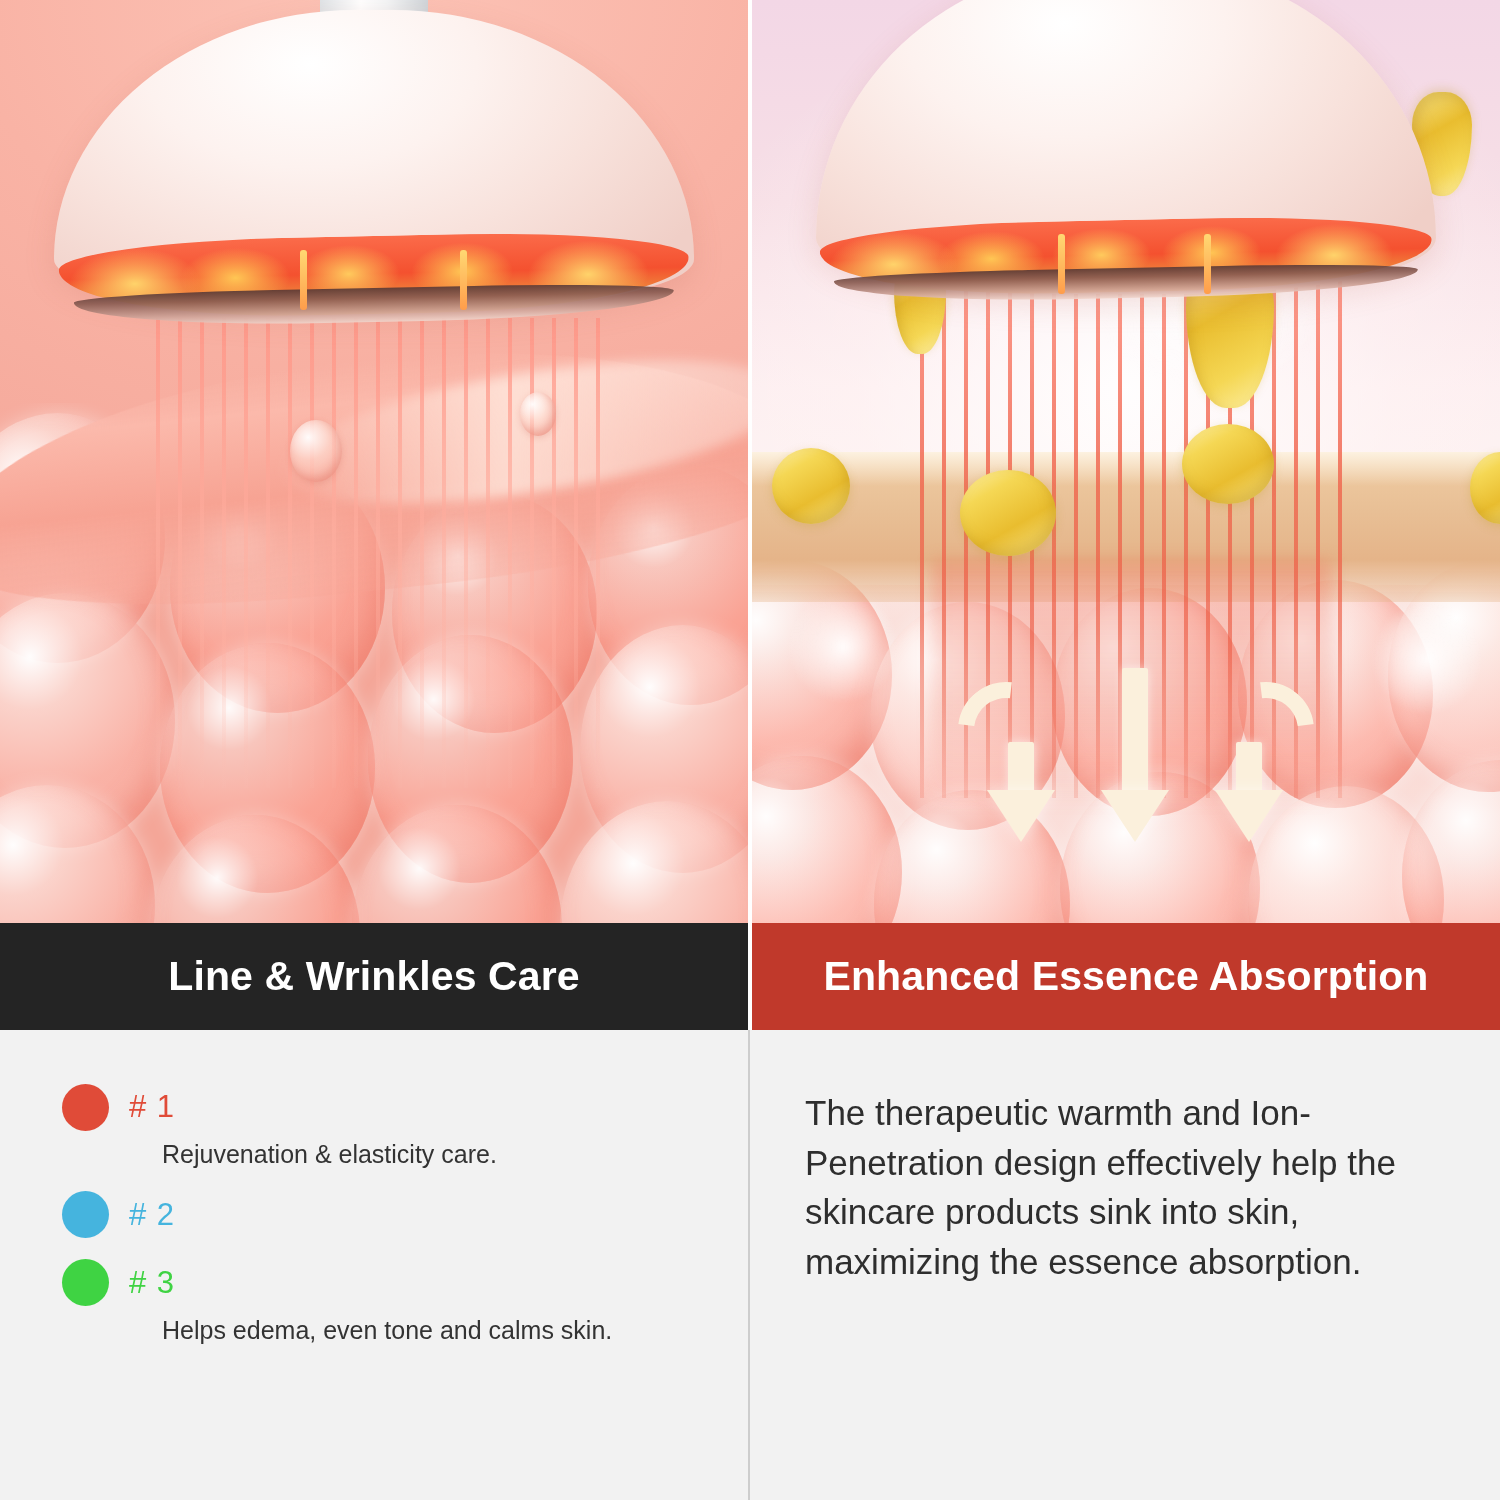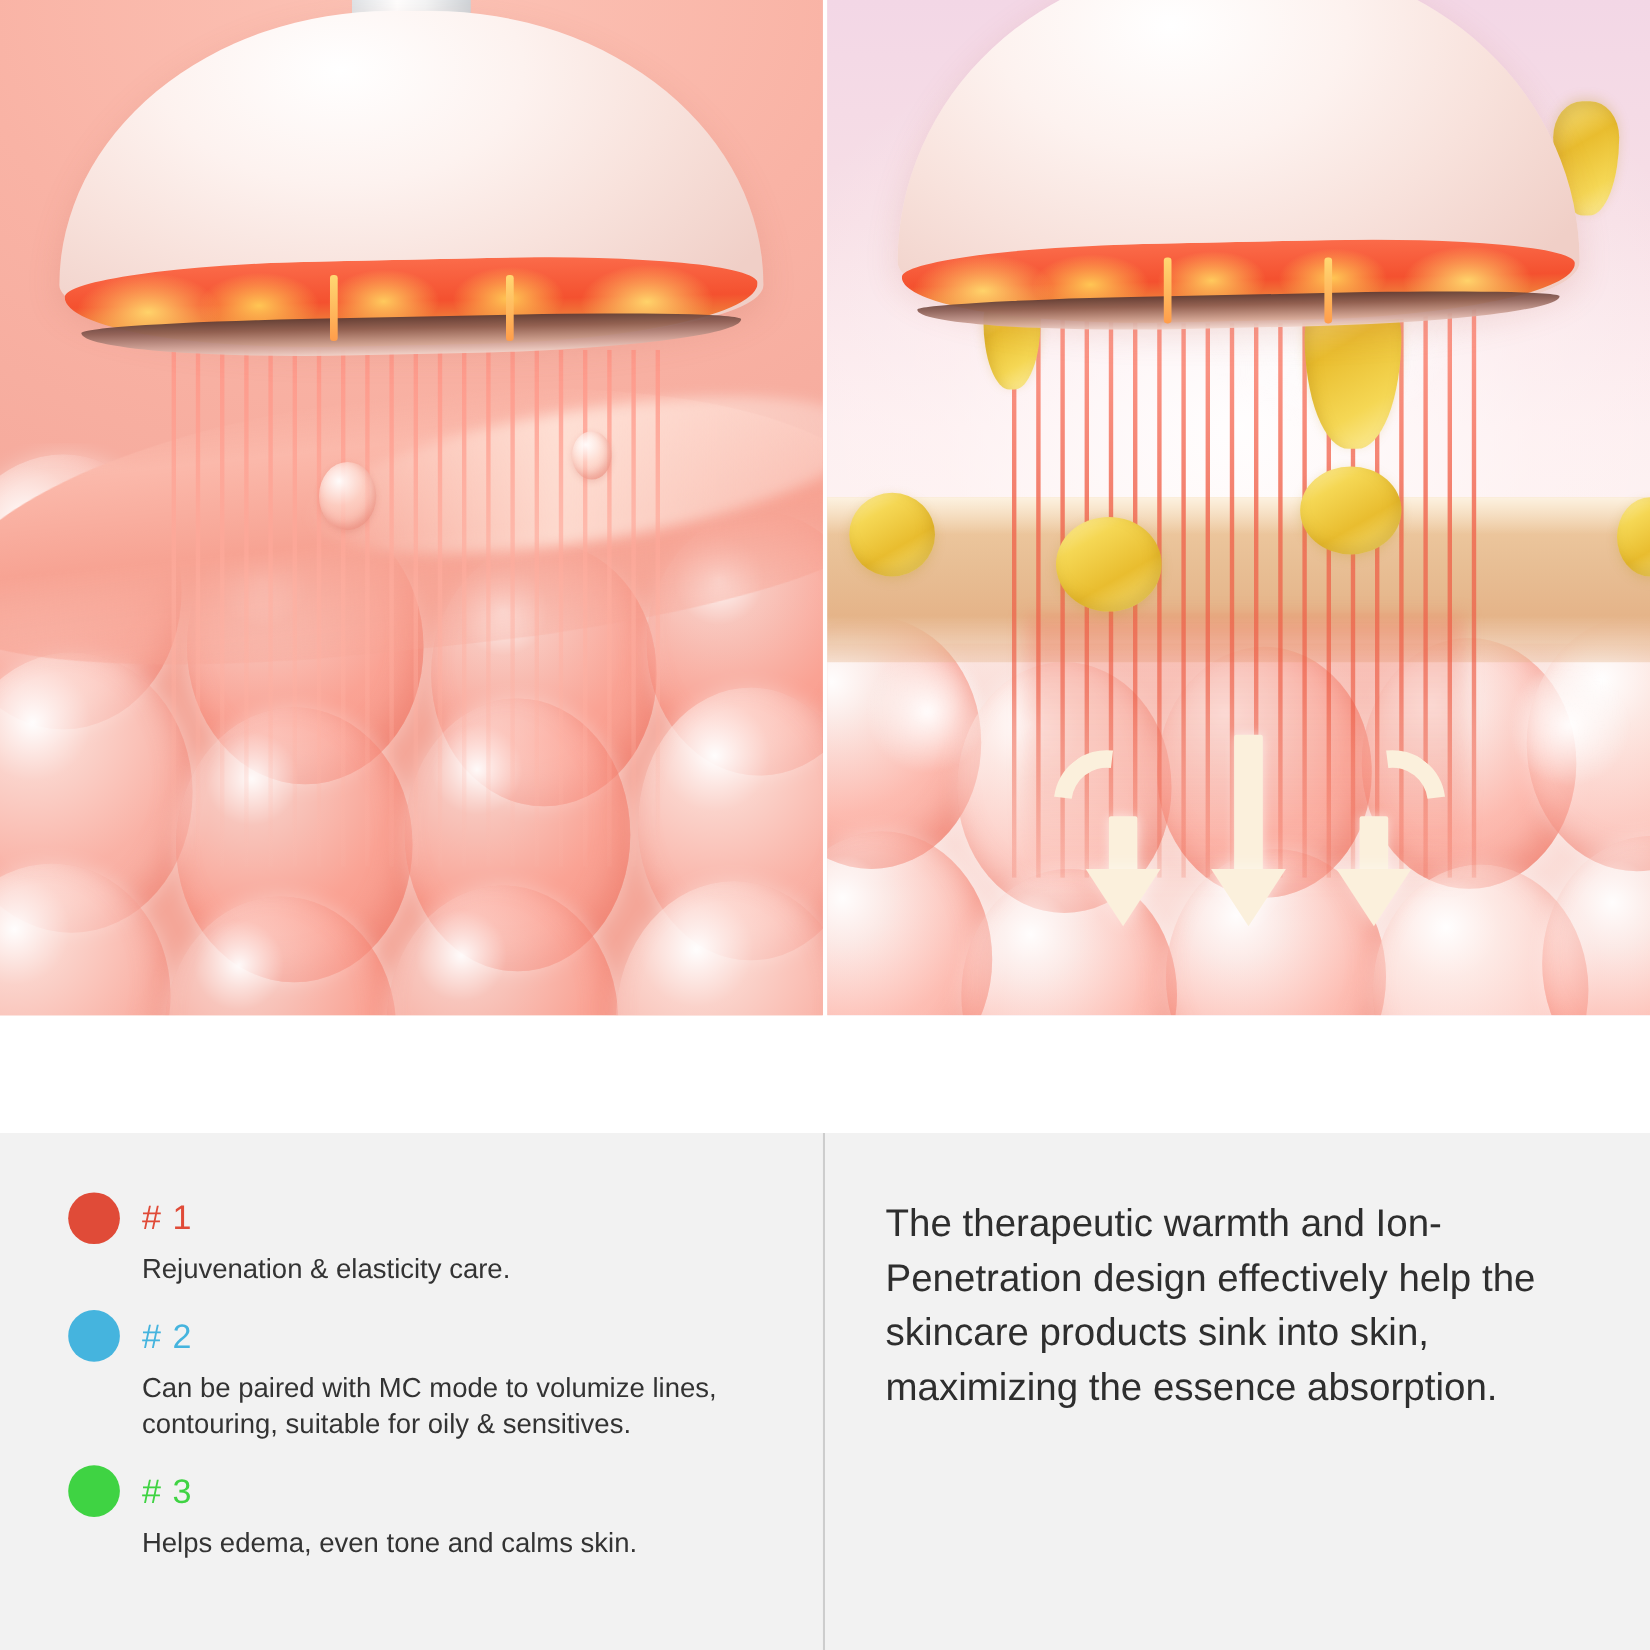--- a/index.html
+++ b/index.html
@@ -172,21 +172,21 @@
   .feature-head { display:flex; align-items:center; gap:20px; height:50px; }
   .dot { width:47px; height:47px; border-radius:50%; flex:0 0 auto; }
   .dot-1 { background:#e04b38; }
   .dot-2 { background:#45b4de; }
   .dot-3 { background:#3fd343; }
   .feature-num { font-size:31px; font-weight:400; letter-spacing:1px; }
   .num-1 { color:#e04b38; }
   .num-2 { color:#45b4de; }
   .num-3 { color:#3fd343; }
   .feature-body {
-    margin-left:67px; margin-top:6px;
+    margin-left:100px; margin-top:6px;
     font-size:25px; line-height:1.34; color:#333333; max-width:600px;
   }
 
   .para {
     font-size:35px; line-height:1.42; color:#2e2e2e;
     max-width:640px;
   }
 </style>
 </head>
 <body>
@@ -329,39 +329,47 @@
       <div class="device" style="top:-58px;">
         <div class="dev-cone" style="width:620px; height:330px;"></div>
         <div class="dev-led" style="top:278px; width:612px; height:72px;"></div>
         <div class="dev-lip" style="top:326px; width:584px; height:30px;"></div>
         <div class="dev-notch" style="left:252px; top:292px;"></div>
         <div class="dev-notch" style="left:398px; top:292px;"></div>
       </div>
     </div>
   </div>
 
+  <div class="banner-row">
+    <div class="banner banner-left">
+      <span class="banner-title">Line &amp; Wrinkles Care</span>
+    </div>
+    <div class="banner-gap"></div>
+    <div class="banner banner-right">
+      <span class="banner-title">Enhanced Essence Absorption</span>
+    </div>
+  </div>
 
   <div class="bottom-row">
 
     <div class="bottom-col bottom-left">
 
       <div class="feature">
         <div class="feature-head">
           <span class="dot dot-1"></span>
           <span class="feature-num num-1"># 1</span>
         </div>
         <div class="feature-body">Rejuvenation &amp; elasticity care.</div>
       </div>
 
       <div class="feature">
         <div class="feature-head">
           <span class="dot dot-2"></span>
           <span class="feature-num num-2"># 2</span>
         </div>
-        <div class="feature-body">Can be paired with MC mode to volumize lines, contouring, suitable for oily &amp; sensitives.</div>
       </div>
 
       <div class="feature">
         <div class="feature-head">
           <span class="dot dot-3"></span>
           <span class="feature-num num-3"># 3</span>
         </div>
         <div class="feature-body">Helps edema, even tone and calms skin.</div>
       </div>
 

